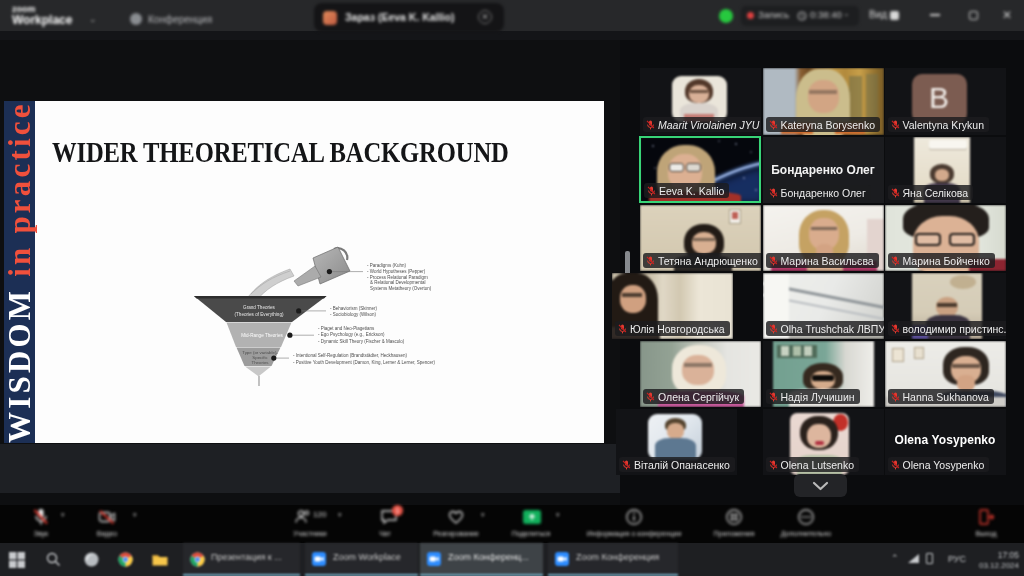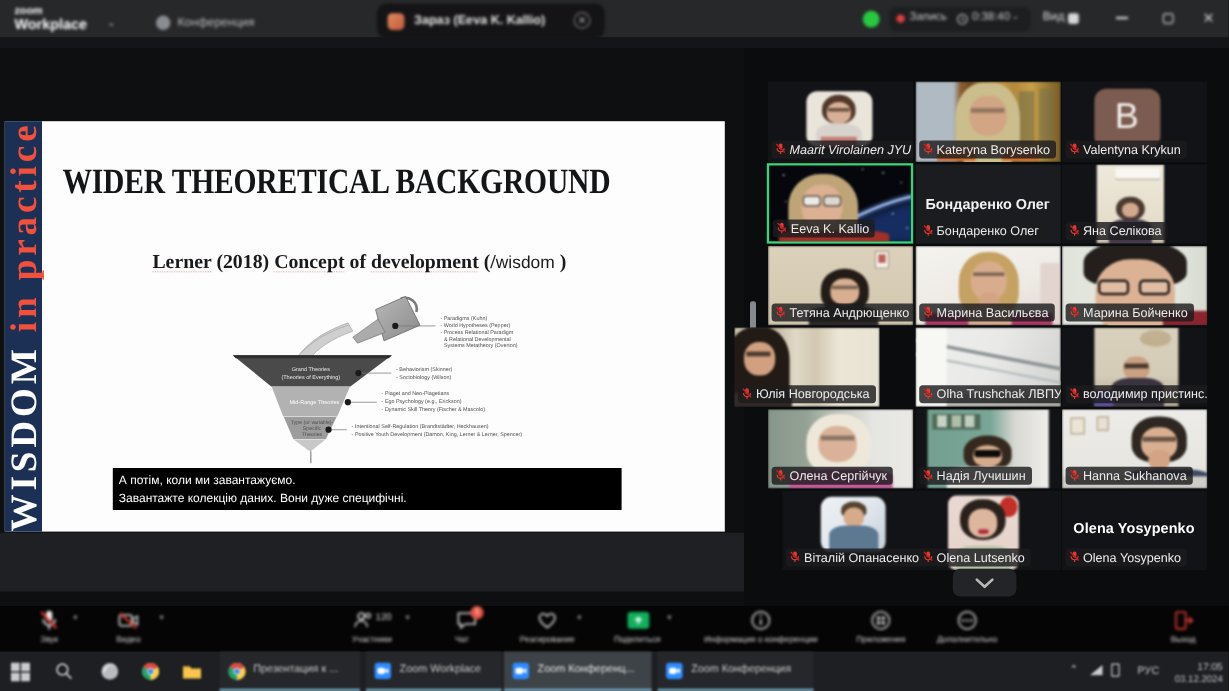--- a/index.html
+++ b/index.html
@@ -68,21 +68,20 @@
   <div class="abs" style="left:1002px;top:8px;font-size:12px;color:#cfcfcf">✕</div>
  </div>
 </div>
 
 <div id="leftarea"></div>
 <div id="belowslide"></div>
 <div id="slide">
   <div id="navstrip"></div>
   <div id="vtext"><span class="w">WISDOM</span><span class="p"> in practice </span></div>
   <div id="stitle">WIDER THEORETICAL BACKGROUND</div>
-  <div id="ssub"><span class="sp">Lerner</span> (2018) <span class="sp">Concept</span> of <span class="sp">development</span> (/<span class="sans">wisdom</span> )</div>
   <svg id="funnel" style="position:absolute;left:150px;top:140px" width="340" height="150" viewBox="0 0 340 150">
 <defs>
  <linearGradient id="cang" x1="0" y1="0" x2="1" y2="1">
           <stop offset="0" stop-color="#b8b8b8"></stop>
           <stop offset="1" stop-color="#8a8a8a"></stop>
         </linearGradient>
 </defs>
 
 <path d="M94 56 C 103 45, 114 36, 136 28 L 140 35 C 123 41, 111 49, 103 59 Z" fill="#cfcfcf" stroke="#9a9a9a" stroke-width="0.5"></path>
 <path d="M97 53 C 107 43, 118 36, 136 30" fill="none" stroke="#a6a6a6" stroke-width="0.6"></path>
@@ -130,21 +129,20 @@
  <text x="216" y="48.5">Systems Metatheory (Overton)</text>
  <text x="176" y="68.5">- Behaviorism (Skinner)</text>
  <text x="176" y="75">- Sociobiology (Wilson)</text>
  <text x="164" y="88.5">- Piaget and Neo-Piagetians</text>
  <text x="164" y="95">- Ego Psychology (e.g., Erickson)</text>
  <text x="164" y="101.5">- Dynamic Skill Theory (Fischer &amp; Mascolo)</text>
  <text x="139" y="115.5">- Intentional Self-Regulation (Brandtstädter, Heckhausen)</text>
  <text x="139" y="122.5">- Positive Youth Development (Damon, King, Lerner &amp; Lerner, Spencer)</text>
 </g>
 </svg>
-  <div id="caption">А потім, коли ми завантажуємо.<br>Завантажте колекцію даних. Вони дуже специфічні.</div>
 </div>
 <div class="abs" style="left:625px;top:251px;width:5px;height:35px;background:#86898d;border-radius:2px"></div>
 
 <div id="grid">
     <div class="tile" style="left:640px;top:68px;font-style:italic;">
       <div class="vid">
 <div class="abs" style="left:32px;top:8px;width:55px;height:46px;border-radius:9px;background:#eae5da;overflow:hidden">
  <div class="abs" style="left:13px;top:3px;width:28px;height:24px;border-radius:50% 50% 42% 42%;background:#52382a"></div>
  <div class="abs" style="left:17px;top:9px;width:20px;height:18px;border-radius:46%;background:#d8b097"></div>
  <div class="abs" style="left:18px;top:14px;width:18px;height:3px;background:#4a3426;opacity:.75"></div>
@@ -392,21 +390,21 @@
  <div class="abs" style="left:56px;top:50px;width:66px;height:16px;border-radius:30% 30% 0 0;background:#404a60"></div>
  <div class="abs" style="left:0px;top:56px;width:121px;height:10px;background:#cfcdc8"></div>
 </div>
       <div class="lbl"><svg width="9" height="10" viewBox="0 0 9 10">
           <rect x="3" y="0.6" width="3" height="5" rx="1.5" fill="#e23b30"></rect>
           <path d="M1.6 4.6a2.9 2.9 0 0 0 5.8 0" fill="none" stroke="#e23b30" stroke-width="1"></path>
           <line x1="4.5" y1="7.8" x2="4.5" y2="9.4" stroke="#e23b30" stroke-width="1"></line>
           <line x1="1" y1="0.9" x2="7.9" y2="8" stroke="#c81f1f" stroke-width="1.2"></line>
         </svg>Hanna Sukhanova</div>
     </div>
-<div class="tile" style="left:652px;top:408.5px;">
+<div class="tile" style="left:616px;top:408.5px;">
       <div class="vid">
 <div class="abs" style="left:32px;top:5px;width:54px;height:46px;border-radius:9px;background:linear-gradient(135deg,#eef1f4 0%,#e2e8ee 45%,#c4cfd9 100%);overflow:hidden">
  <div class="abs" style="left:17px;top:4px;width:21px;height:13px;border-radius:50% 50% 30% 30%;background:#55442f"></div>
  <div class="abs" style="left:19px;top:9px;width:17px;height:16px;border-radius:45%;background:#d6ab8c"></div>
  <div class="abs" style="left:7px;top:24px;width:41px;height:22px;border-radius:35% 35% 0 0;background:#5d7891"></div>
 </div>
       </div>
       <div class="lbl"><svg width="9" height="10" viewBox="0 0 9 10">
           <rect x="3" y="0.6" width="3" height="5" rx="1.5" fill="#e23b30"></rect>
           <path d="M1.6 4.6a2.9 2.9 0 0 0 5.8 0" fill="none" stroke="#e23b30" stroke-width="1"></path>

